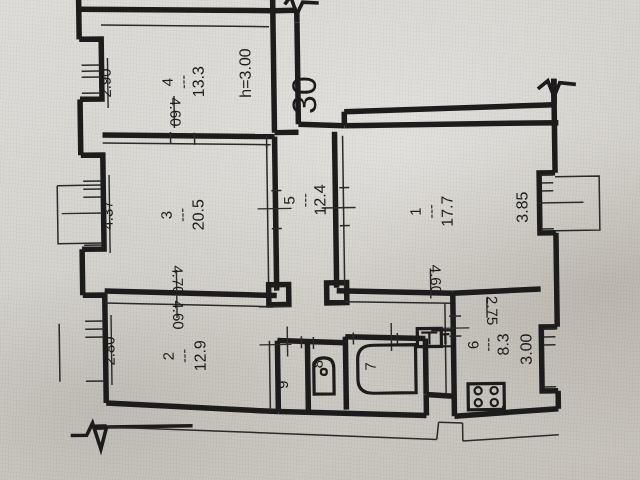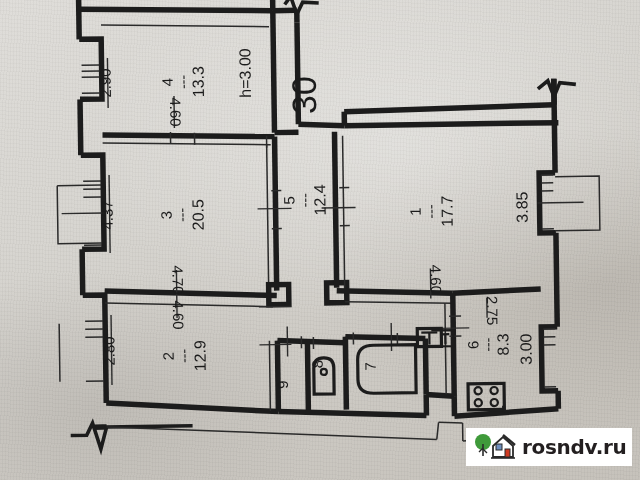--- a/index.html
+++ b/index.html
@@ -301,29 +301,14 @@
         <text class="txt" x="172" y="110" font-size="15" text-anchor="middle" transform="rotate(90 172 110)">4.60</text>
         <text class="txt" x="172" y="278" font-size="15" text-anchor="middle" transform="rotate(90 172 278)">4.70</text>
         <text class="txt" x="172" y="313" font-size="15" text-anchor="middle" transform="rotate(90 172 313)">4.60</text>
         <text class="txt" x="430" y="281" font-size="15" text-anchor="middle" transform="rotate(90 430 281)">4.60</text>
         <text class="txt" x="528" y="210" font-size="16" text-anchor="middle" transform="rotate(-90 528 210)">3.85</text>
         <text class="txt" x="486" y="313" font-size="15" text-anchor="middle" transform="rotate(90 486 313)">2.75</text>
       </g>
     </svg>
   </div>
 
-  <div class="wm">
-    <svg width="44" height="30" viewBox="0 0 44 30">
-      <circle cx="10" cy="10" r="8" fill="#3f9a3a"></circle>
-      <path d="M10 12 L10 24" stroke="#2a2a2a" stroke-width="1.6" fill="none"></path>
-      <path d="M10 16 L6 20 M10 17 L14 21" stroke="#2a2a2a" stroke-width="1.4" fill="none"></path>
-      <g>
-        <path d="M20 14 L30 5 L40 14 L40 25 L20 25 Z" fill="#ffffff" stroke="#2a2a2a" stroke-width="1.8"></path>
-        <path d="M30 3 L42 13" stroke="#2a2a2a" stroke-width="2.4" fill="none"></path>
-        <rect x="23" y="12" width="6" height="6" fill="#6f8fbe" stroke="#2a2a2a" stroke-width="1"></rect>
-        <rect x="32" y="17" width="5" height="8" fill="#cf3a22" stroke="#2a2a2a" stroke-width="1"></rect>
-        <path d="M18 26 L42 26" stroke="#2a2a2a" stroke-width="1.6"></path>
-      </g>
-    </svg>
-    <span class="wm-text">rosndv.ru</span>
-  </div>
 
 </div>
 
 </body></html>

